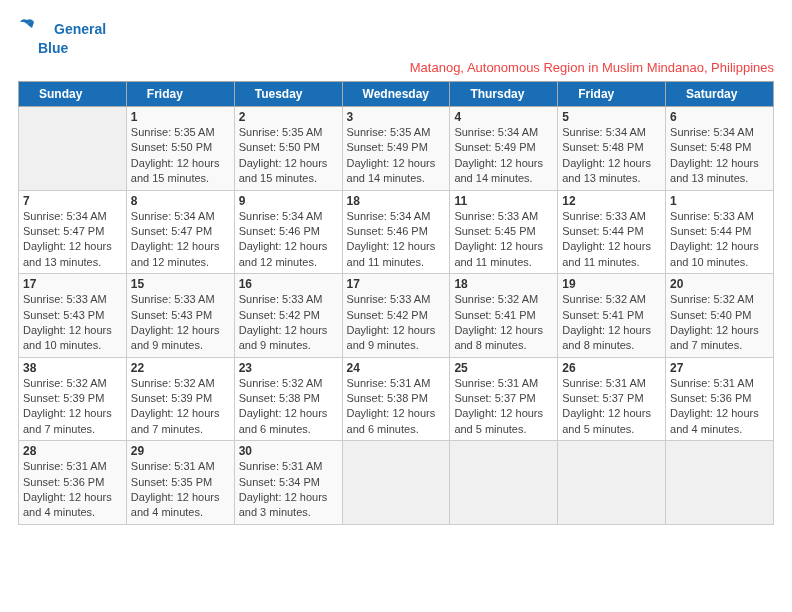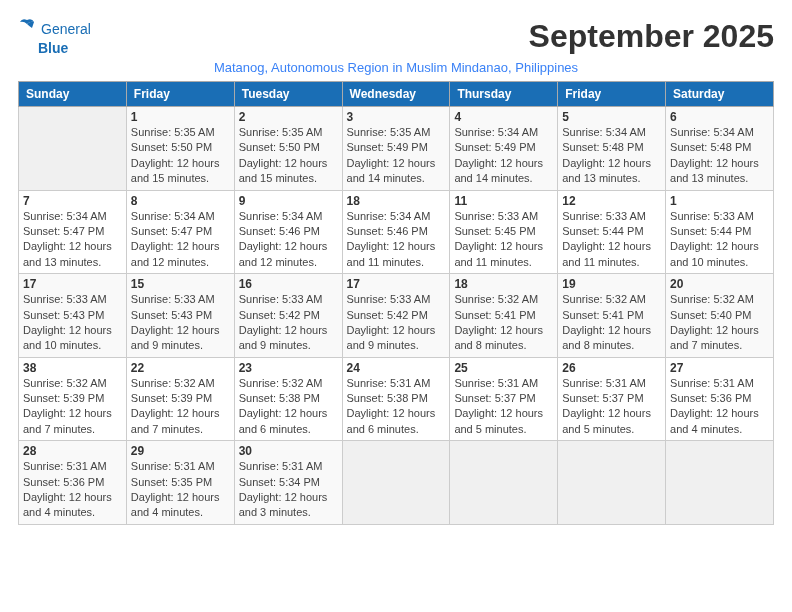--- a/index.html
+++ b/index.html
@@ -25,37 +25,37 @@
       display: flex;
       align-items: center;
     }
     .month-title {
       font-size: 32px;
       font-weight: bold;
       color: #333;
       text-align: right;
     }
     .subtitle {
-      text-align: center;
+      text-align: right;
       font-size: 13px;
-      color: #3b82f6;
+      color: #ef4444;
       margin-bottom: 6px;
       font-weight: normal;
     }
     table {
       width: 100%;
       border-collapse: collapse;
       table-layout: fixed;
     }
     thead tr th {
       background: #1a6eb5;
       color: #fff;
       font-size: 12px;
       font-weight: bold;
-      padding: 5px 7px;
+      padding: 5px 20px;
       text-align: left;
       border: 1px solid #aaa;
     }
     tbody tr td {
       border: 1px solid #ccc;
       vertical-align: top;
       padding: 3px 4px;
       font-size: 9.5px;
       color: #333;
       min-height: 70px;
@@ -88,26 +88,25 @@
 
 <div class="page">
   <div class="header">
     <div class="logo">
   <div style="display:flex;flex-direction:column;align-items:flex-start;">
     <div style="display:flex;align-items:center;">
       <svg width="18" height="22" viewBox="0 0 18 22">
         <path d="M9 2 Q14 0 16 4 Q12 3 9 6 Q6 3 2 4 Q4 0 9 2Z" fill="#1a6eb5"></path>
         <path d="M9 6 Q12 3 16 4 L14 10 Q11 8 9 6Z" fill="#1a6eb5"></path>
       </svg>
-      <span style="font-size:14px;font-weight:normal;color:#1a6eb5;margin-left:5px;">General</span>
+      <span style="font-size:14px;font-weight:bold;color:#1a6eb5;margin-left:18px;">General</span>
     </div>
     <span style="font-size:14px;font-weight:bold;color:#1a6eb5;margin-left:20px;">Blue</span>
   </div>
 </div>
-    <div class="month-title">September 2025</div>
   </div>
   <div class="subtitle">Matanog, Autonomous Region in Muslim Mindanao, Philippines</div>
 
   <table>
     <thead>
       <tr>
         <th>Sunday</th>
         <th>Friday</th>
         <th>Tuesday</th>
         <th>Wednesday</th>

